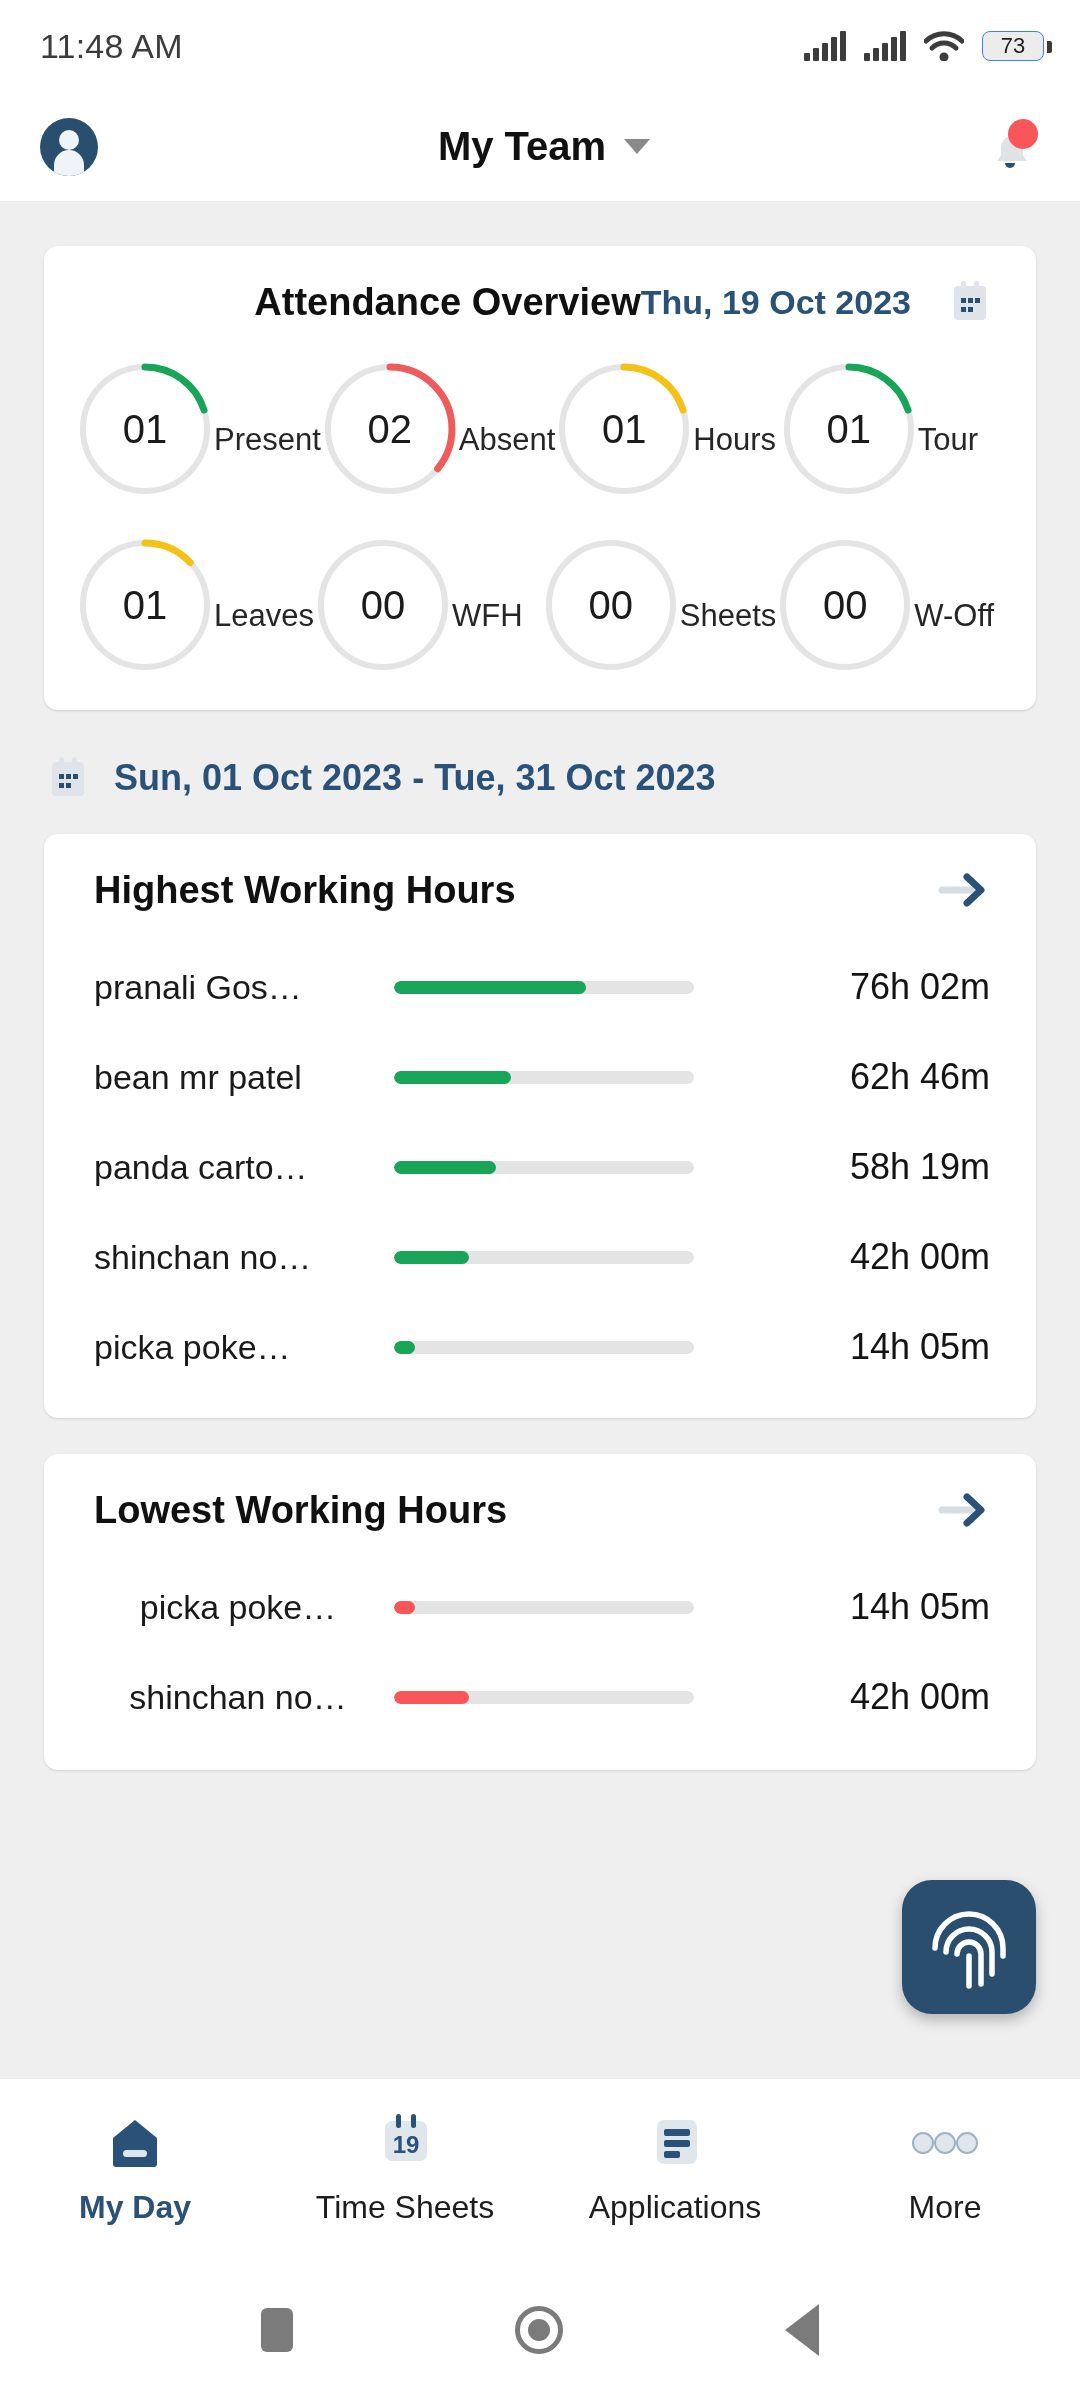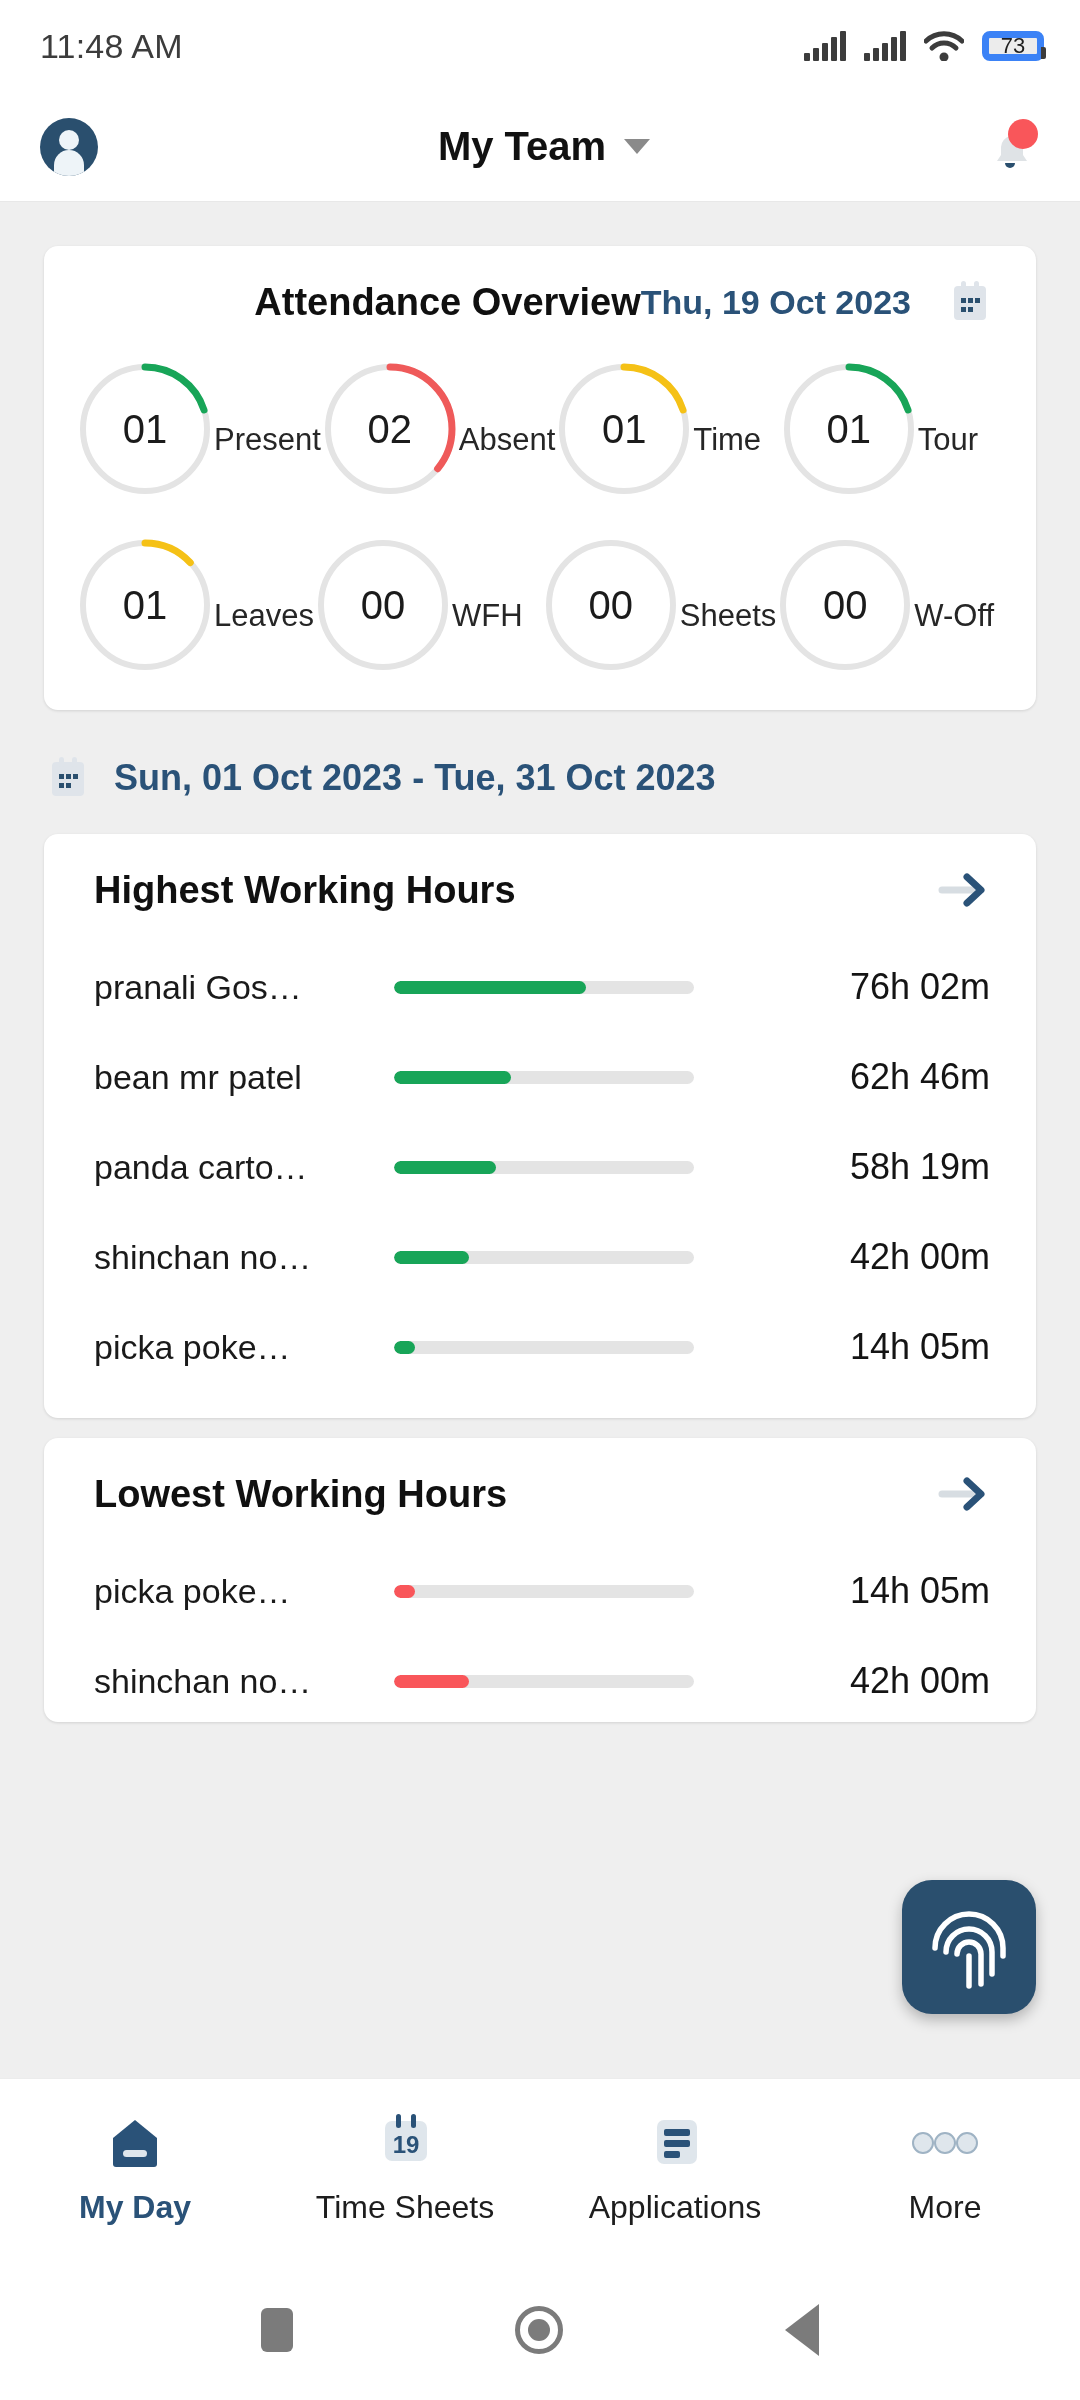--- a/index.html
+++ b/index.html
@@ -20,21 +20,21 @@
   .status-time { font-size:34px; color:#3c3c3c; letter-spacing:.2px; }
   .status-icons { display:flex; align-items:flex-end; gap:18px; }
   .sig { display:flex; align-items:flex-end; gap:3px; height:30px; }
   .sig i { display:block; width:6px; background:#3c3c3c; border-radius:1px; }
   .sig i:nth-child(1){height:8px}  .sig i:nth-child(2){height:13px}
   .sig i:nth-child(3){height:18px} .sig i:nth-child(4){height:24px}
   .sig i:nth-child(5){height:30px}
   .wifi { position:relative; width:40px; height:30px; }
   .wifi svg { position:absolute; left:0; bottom:0; }
   .batt {
-    width:62px; height:30px; border:7px solid #3b82f6; border-radius:8px;
+    width:62px; height:30px; border:1px solid #3b82f6; border-radius:8px;
     position:relative; display:flex; align-items:center; justify-content:center;
     background:#ececec;
   }
   .batt:after{content:"";position:absolute;right:-9px;top:9px;width:5px;height:12px;
     background:#3c3c3c;border-radius:0 2px 2px 0;}
   .batt span{font-size:22px;color:#1f1f1f;}
 
   
   .appbar {
     height:110px; background:#ffffff; position:relative;
@@ -96,21 +96,21 @@
   .arrow-btn { width:54px; height:44px; position:relative; }
 
   .hrow { display:flex; align-items:center; height:90px; padding:0 12px 0 16px; }
   .hname { width:288px; font-size:34px; color:#1a1a1a; white-space:nowrap;
     overflow:hidden; }
   .hbar { flex:0 0 auto; width:300px; height:13px; border-radius:7px;
     background:#e4e4e4; margin-left:12px; overflow:hidden; }
   .hbar i { display:block; height:100%; border-radius:7px; }
   .hval { margin-left:auto; font-size:36px; color:#141414; }
 
-  .card-lowest { margin-top:20px; height:284px; overflow:hidden; position:relative; }
+  .card-lowest { margin-top:36px; height:316px; overflow:hidden; position:relative;text-align:center; }
 
   
   .fab {
     position:absolute; right:44px; top:1880px; width:134px; height:134px;
     background:#2a4f6e; border-radius:30px; display:flex; align-items:center;
     justify-content:center; box-shadow:0 6px 14px rgba(0,0,0,.25); z-index:20;
   }
 
   
   .bottomnav {
@@ -224,21 +224,21 @@
               <circle cx="69" cy="69" r="62" fill="none" stroke="#e4e4e4" stroke-width="6"></circle>
               <circle cx="69" cy="69" r="62" fill="none" stroke="#ef5a5a" stroke-width="7" stroke-linecap="round" stroke-dasharray="140.24069605624837 249.31679298888596"></circle>
             </svg><span class="val">02</span></div>
           <span class="circ-label">Absent</span>
         </div>
         <div class="circ-cell">
           <div class="ring"><svg width="138" height="138" viewBox="0 0 138 138">
               <circle cx="69" cy="69" r="62" fill="none" stroke="#e4e4e4" stroke-width="6"></circle>
               <circle cx="69" cy="69" r="62" fill="none" stroke="#f5c116" stroke-width="7" stroke-linecap="round" stroke-dasharray="77.91149780902687 311.6459912361075"></circle>
             </svg><span class="val">01</span></div>
-          <span class="circ-label">Time</span>
+          <span class="circ-label">Hours</span>
         </div>
         <div class="circ-cell">
           <div class="ring"><svg width="138" height="138" viewBox="0 0 138 138">
               <circle cx="69" cy="69" r="62" fill="none" stroke="#e4e4e4" stroke-width="6"></circle>
               <circle cx="69" cy="69" r="62" fill="none" stroke="#18a558" stroke-width="7" stroke-linecap="round" stroke-dasharray="77.91149780902687 311.6459912361075"></circle>
             </svg><span class="val">01</span></div>
           <span class="circ-label">Tour</span>
         </div>
       </div>
     <div class="circ-row circ-row-2" id="stats-row-2">

